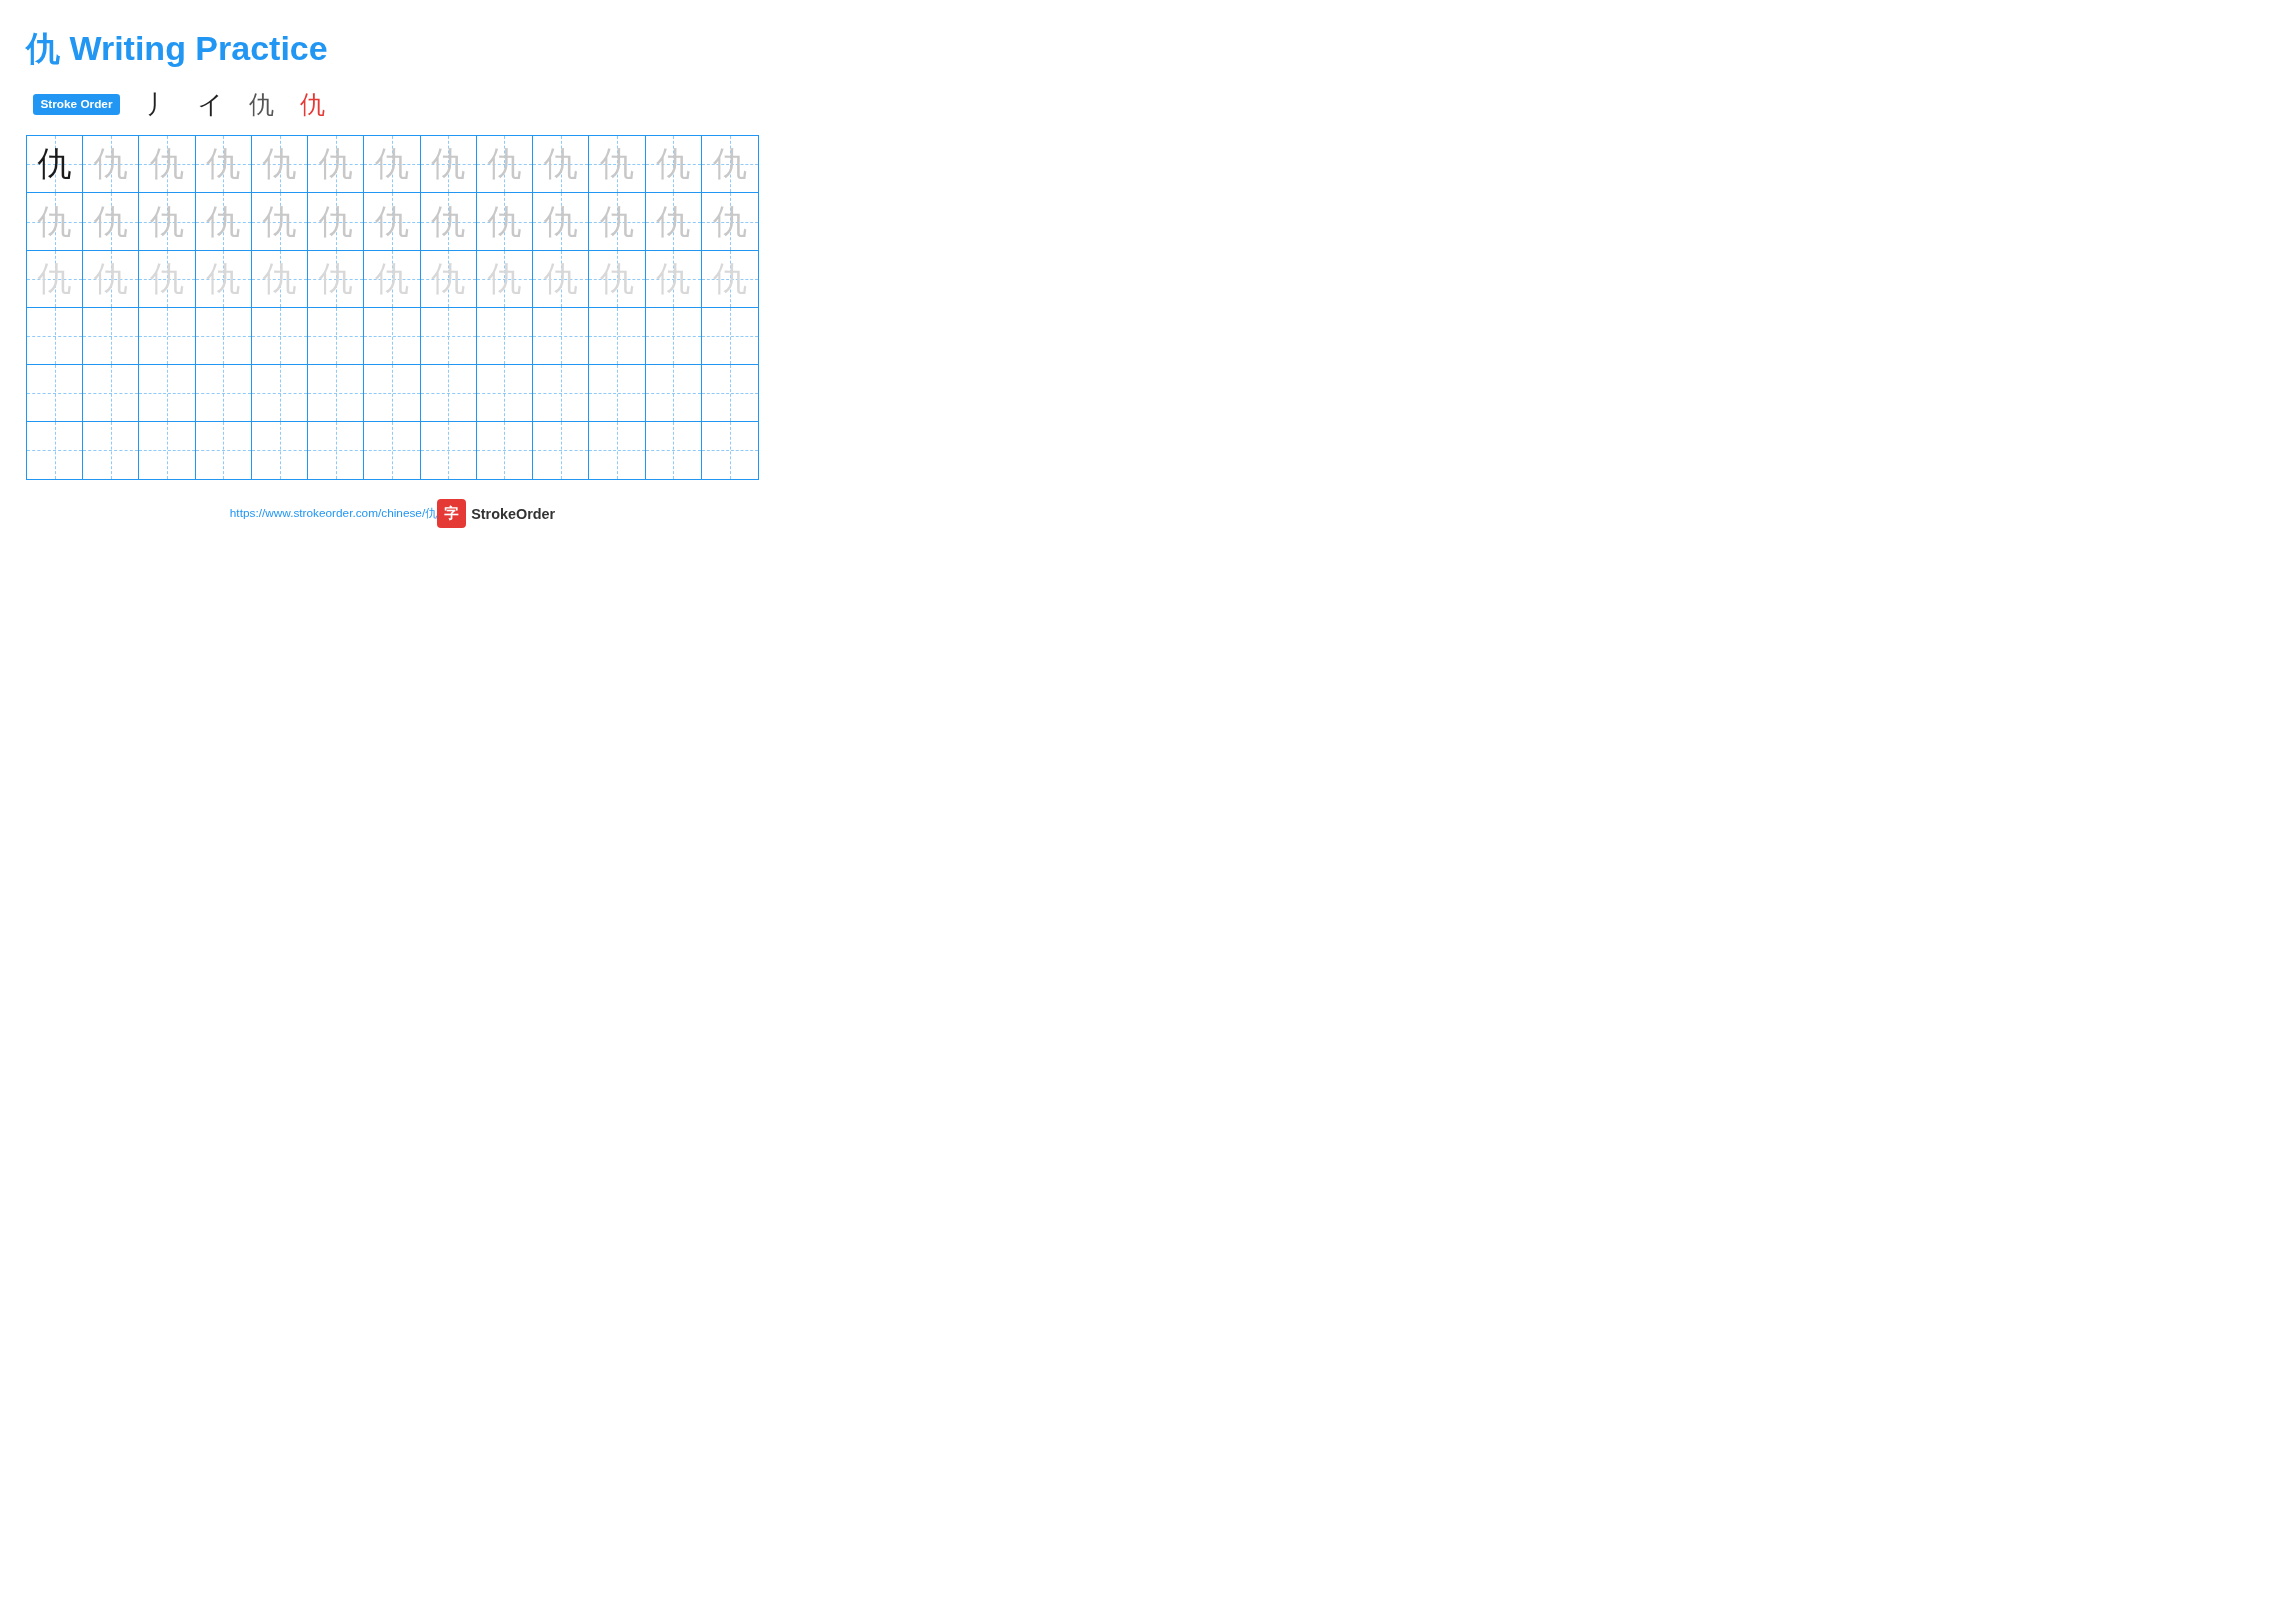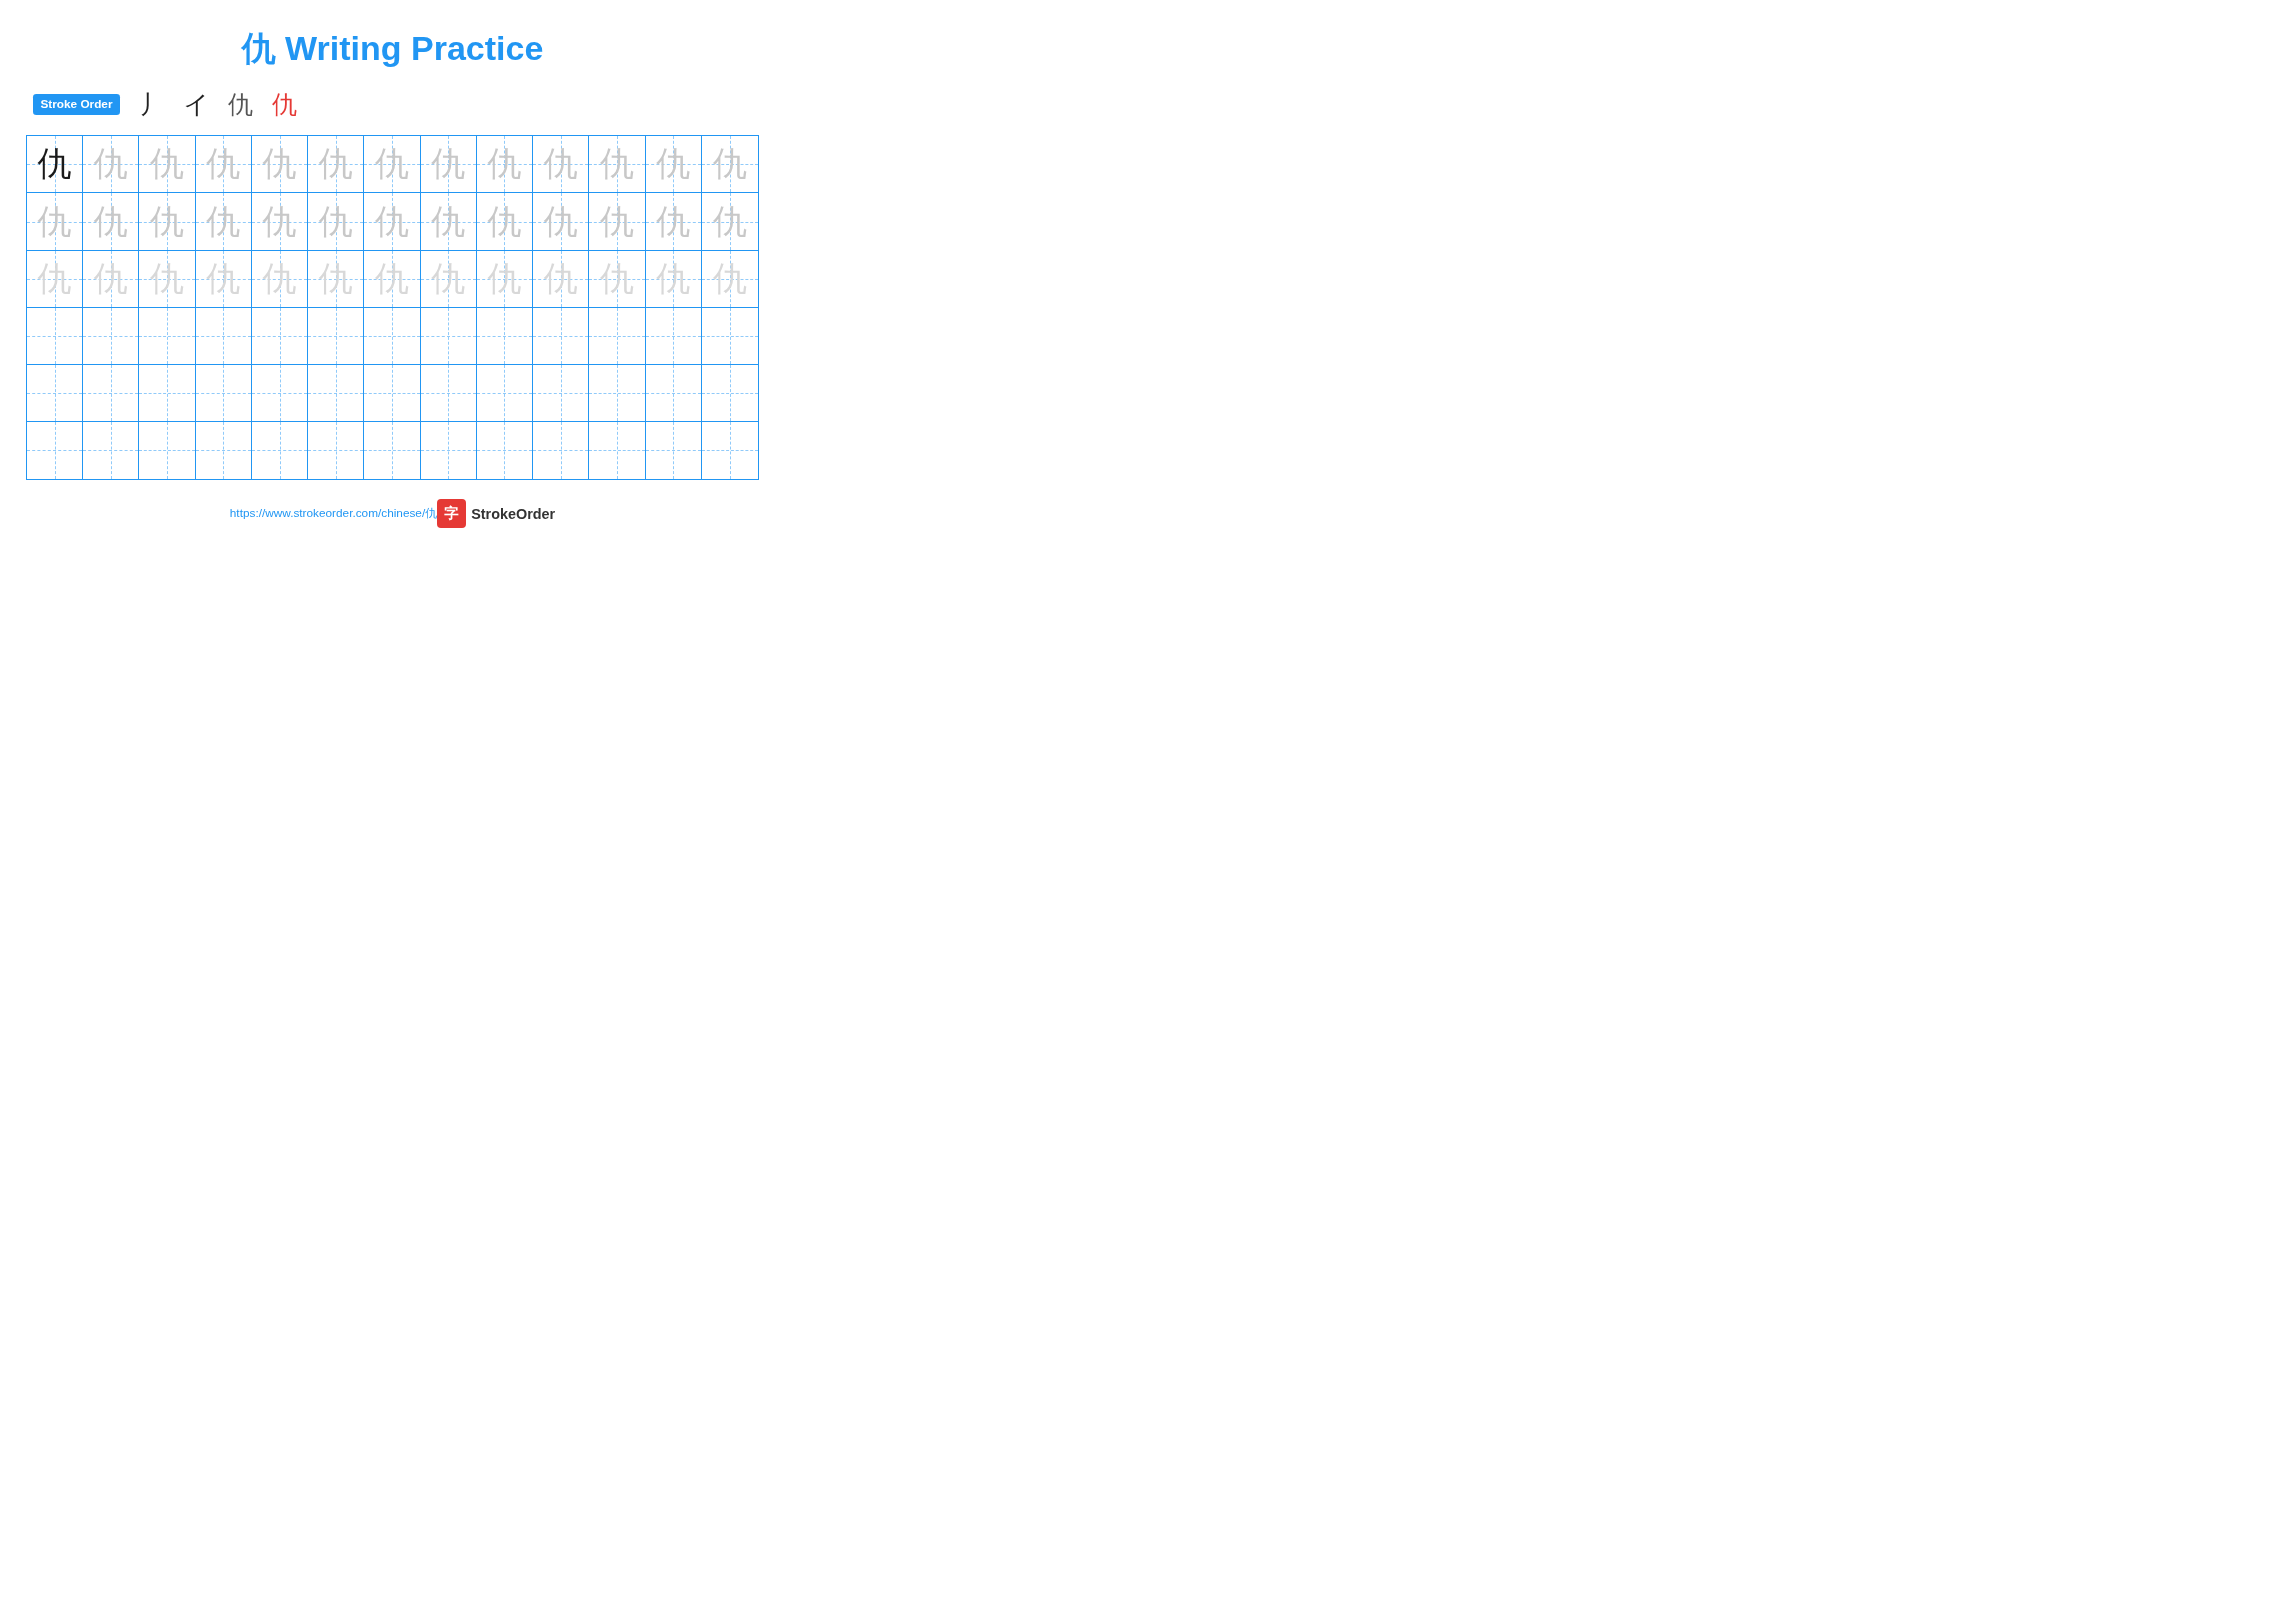--- a/index.html
+++ b/index.html
@@ -5,32 +5,31 @@
     * { margin: 0; padding: 0; box-sizing: border-box; }
     body {
       background: #ffffff;
       font-family: Arial, sans-serif;
       width: 785px;
       min-height: 556px;
       padding: 19.6px 26px;
     }
 
     .page-title {
-      text-align: center;
       font-size: 34px;
       color: #2196F3;
       font-weight: bold;
       margin-bottom: 15.7px;
       margin-top: 6.5px;
     }
 
     .stroke-order-row {
       display: flex;
       align-items: center;
-      gap: 19px;
+      gap: 26px;
       margin-bottom: 14.4px;
       margin-left: 6.5px;
     }
 
     .stroke-order-badge {
       background-color: #2196F3;
       color: white;
       font-size: 11.8px;
       font-weight: bold;
       padding: 3.3px 7.9px;

